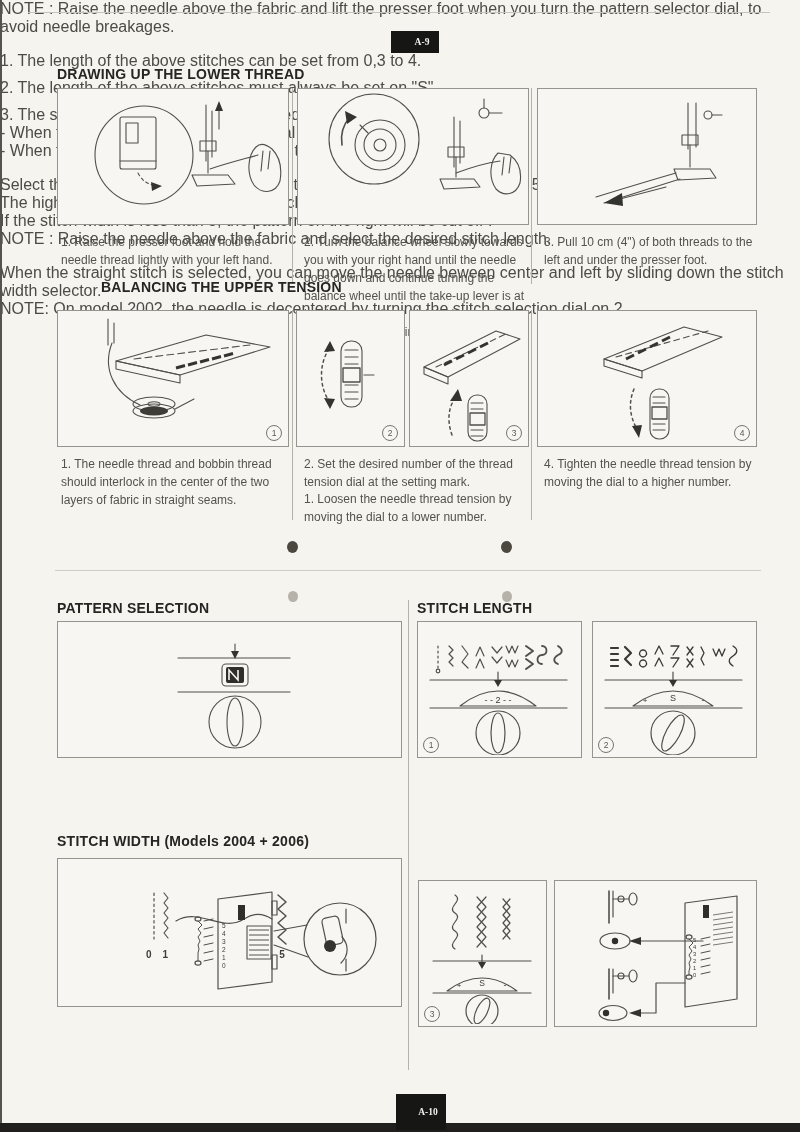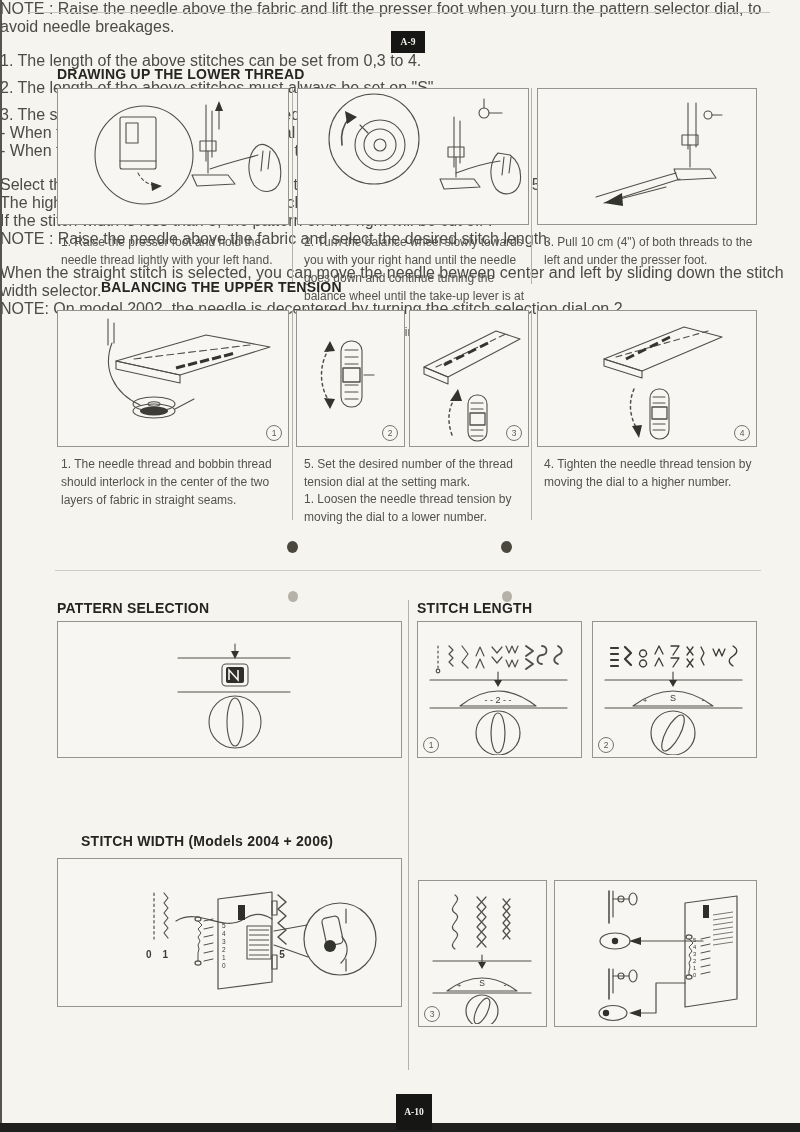--- a/index.html
+++ b/index.html
@@ -9,21 +9,21 @@
       letter-spacing:.25px;font-family:"Liberation Sans",sans-serif;}
   .cap{position:absolute;margin:4px;font-size:12px;line-height:1.5;color:#54524c;}
   .body-txt{position:absolute;margin:0;font-size:8.9px;line-height:1.48;color:#54524c;}
   .gap{margin-top:9px !important;}
   .fbox{position:absolute;border:1px solid #96948e;background:#f7f6f2;}
   .fbox svg{position:absolute;left:0;top:0;}
   .fig{position:absolute;width:14px;height:14px;border:1px solid #77756f;border-radius:50%;
        font-size:8.5px;line-height:14px;text-align:center;color:#5a5853;}
   .fig-br{right:6px;bottom:5px;} .fig-bl{left:5px;bottom:4px;}
   .ptag{position:absolute;background:#161614;color:#f2f1ec;font-family:"Liberation Serif",serif;
-        font-weight:bold;font-size:9.5px;display:flex;align-items:center;justify-content:center;}
+        font-weight:bold;font-size:9.5px;display:flex;align-items:center;justify-content:center;padding-left:14px;}
   .vline{position:absolute;width:1px;background:#b3b1aa;}
   .hline{position:absolute;height:1px;background:#cfcdc6;}
   .dot{position:absolute;border-radius:50%;}
   .svgtxt{font-family:"Liberation Sans",sans-serif;fill:#3d3c37;}
 </style>
 </head>
 <body>
 
 <div class="page">
 
@@ -215,21 +215,21 @@
             <path d="M100,42 l8,-4"></path>
             <path d="M112,36 l8,-4"></path>
             <path d="M124,30 l8,-4"></path>
         </g>
         <polygon points="94,115 101,127 104,114" fill="#34342f"></polygon>
       </svg>
       <span class="fig fig-br">4</span>
     </div>
 
     <p class="cap" style="left:57px;top:451px;width:230px;">1. The needle thread and bobbin thread should interlock in the center of the two layers of fabric in straight seams.</p>
-    <p class="cap" style="left:300px;top:451px;width:228px;">5. Set the desired number of the thread tension dial at the setting mark.</p>
+    <p class="cap" style="left:300px;top:451px;width:228px;">2. Set the desired number of the thread tension dial at the setting mark.</p>
     <p class="cap" style="left:300px;top:486px;width:228px;">1. Loosen the needle thread tension by moving the dial to a lower number.</p>
     <p class="cap" style="left:540px;top:451px;width:216px;">4. Tighten the needle thread tension by moving the dial to a higher number.</p>
 
     <div class="vline" style="left:292px;top:310px;height:210px;"></div>
     <div class="vline" style="left:531px;top:310px;height:210px;"></div>
   </section>
 
   <section>
     <h2 class="hd" style="left:57px;top:600px;">PATTERN SELECTION</h2>
 
@@ -339,21 +339,21 @@
         <polygon points="59,81 67,81 63,88" fill="#34342f"></polygon>
         <text class="svgtxt" x="40" y="107" text-anchor="middle" font-size="8">+</text>
         <text class="svgtxt" x="63" y="105" text-anchor="middle" font-size="8.5">S</text>
         <text class="svgtxt" x="86" y="107" text-anchor="middle" font-size="8.5">-</text>
       </svg>
       <span class="fig fig-bl">3</span>
     </div>
   </section>
 
   <section>
-    <h2 class="hd" style="left:57px;top:833px;margin-left:24px;">STITCH WIDTH (Models 2004 + 2006)</h2>
+    <h2 class="hd" style="left:57px;top:833px;">STITCH WIDTH (Models 2004 + 2006)</h2>
 
     <div class="fbox" style="left:57px;top:858px;width:343px;height:147px;">
       <svg width="341" height="145" viewBox="0 0 341 145">
         <g stroke="#50504b" stroke-width="1.2" fill="none" stroke-linecap="round" stroke-linejoin="round">
           <line x1="96" y1="34" x2="96" y2="80" stroke-dasharray="2.5,3"></line>
           <polyline points="106,34 110,39 106,44 110,49 106,54 110,59 106,64 110,69 106,74 110,79"></polyline>
           <path d="M118,62 C142,48 164,74 186,60 C198,52 208,56 214,60"></path>
           <polyline points="220,36 228,43 220,50 228,57 220,64 228,71 220,78 228,85" stroke-width="1.5"></polyline>
           <path d="M160,40 L214,33 L214,123 L160,130 Z"></path>
           <rect x="189" y="67" width="24" height="33" stroke-width="1.1"></rect>

